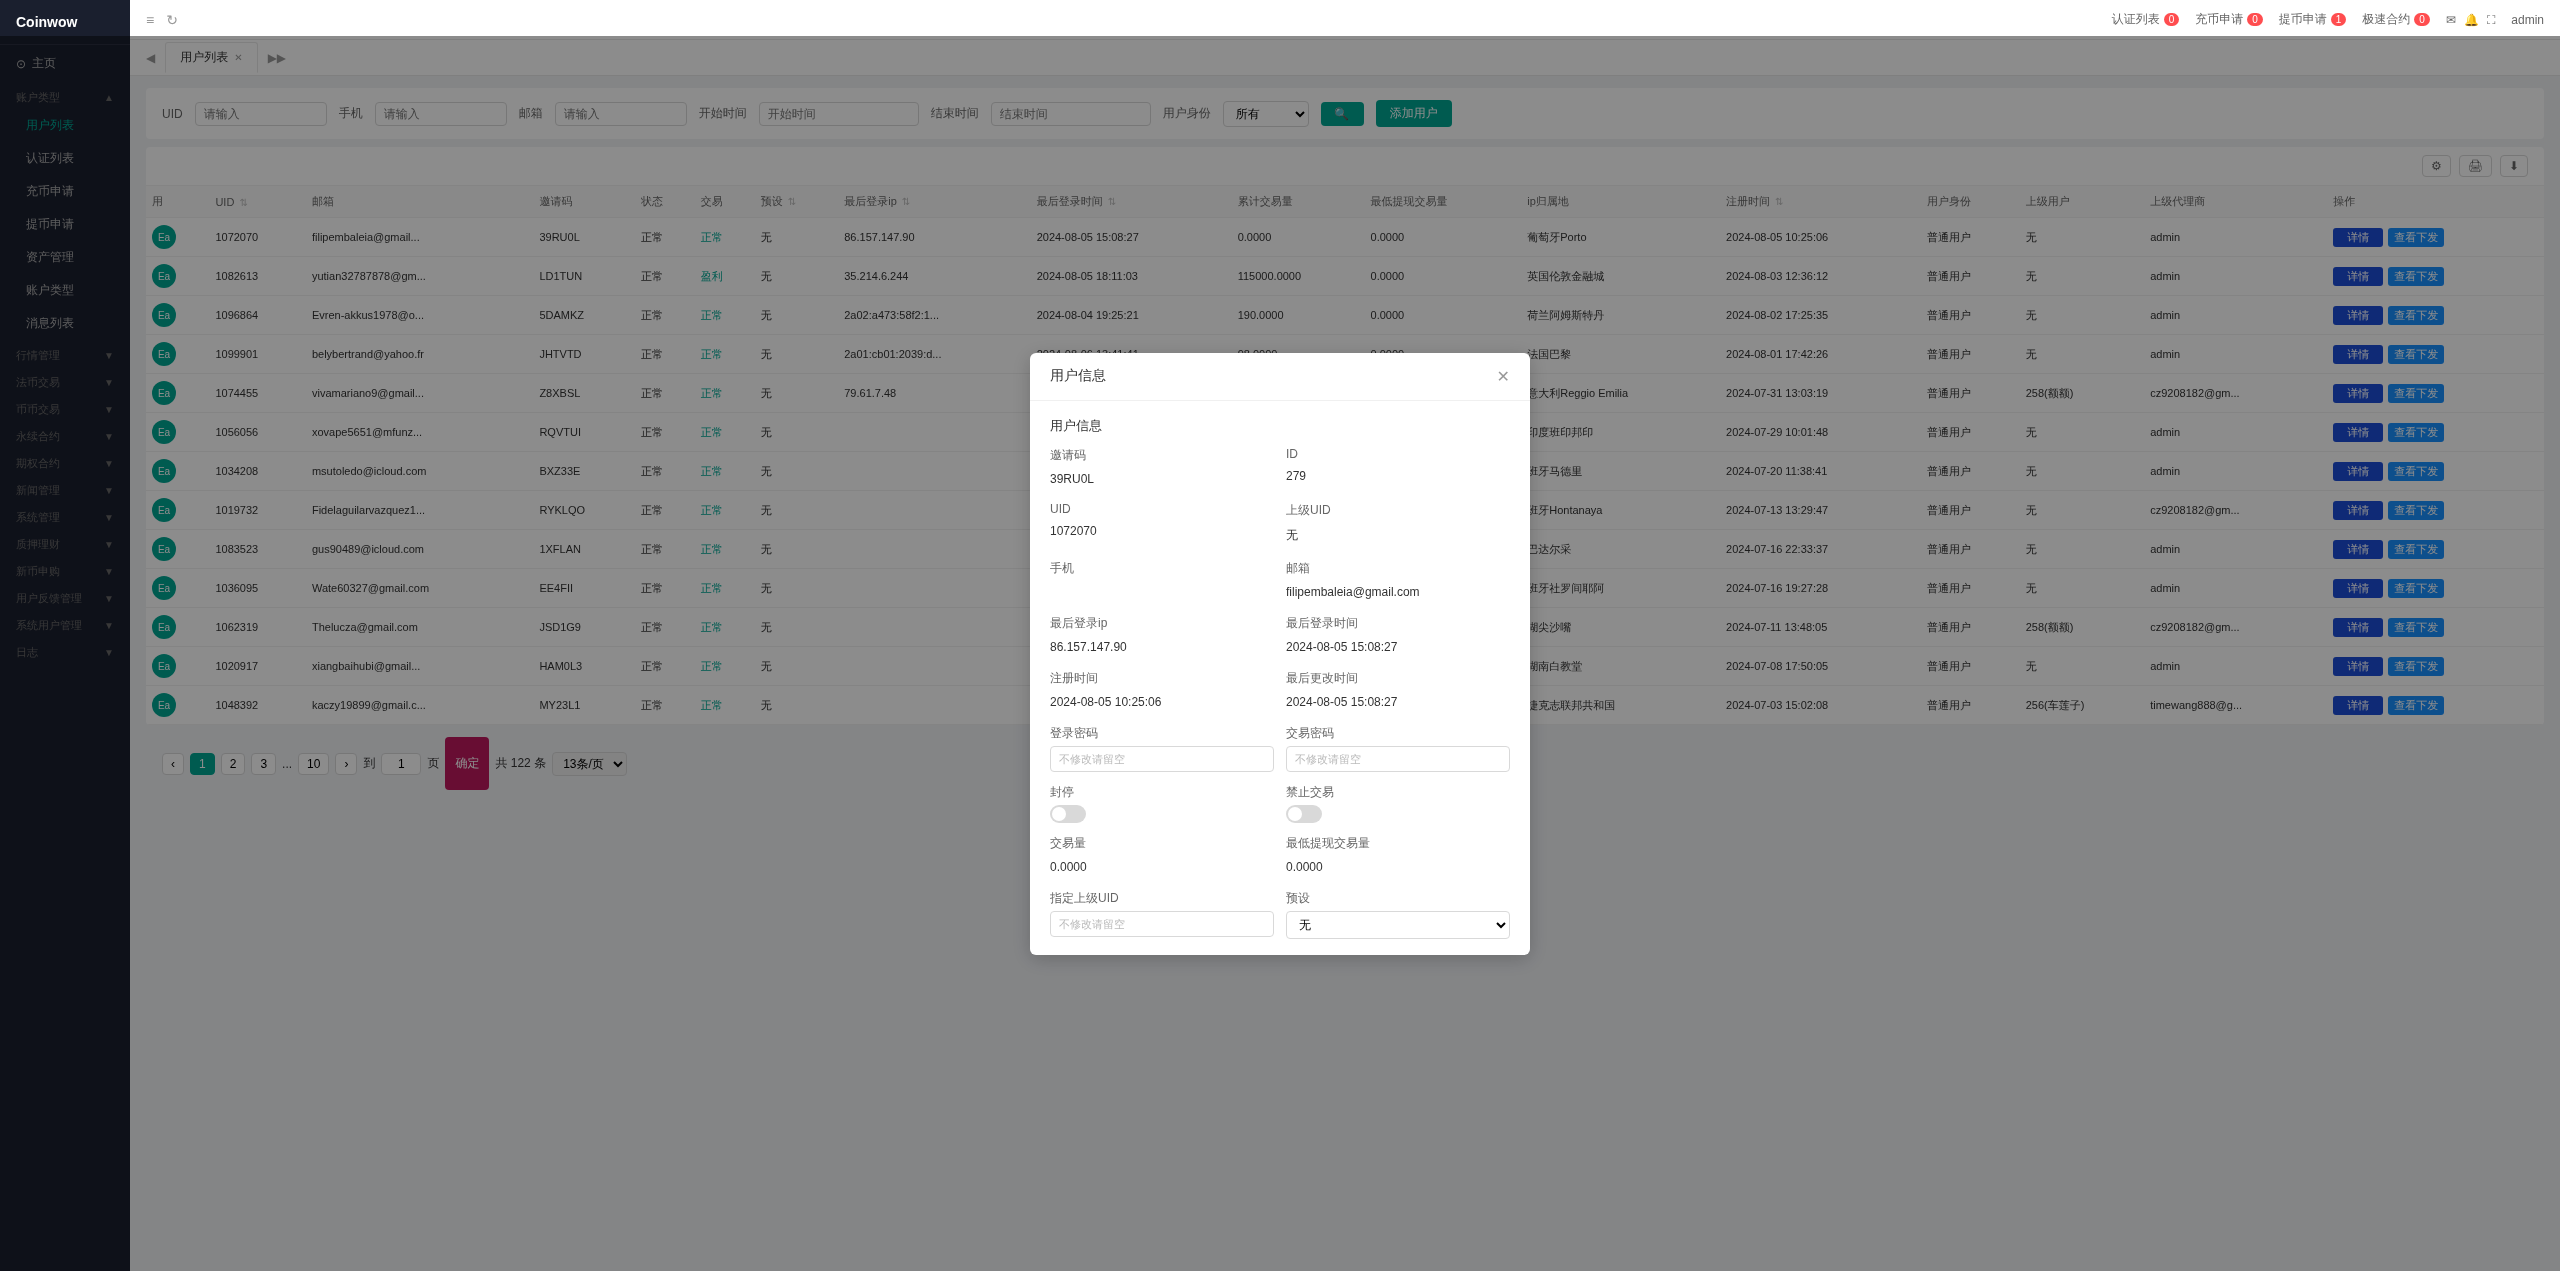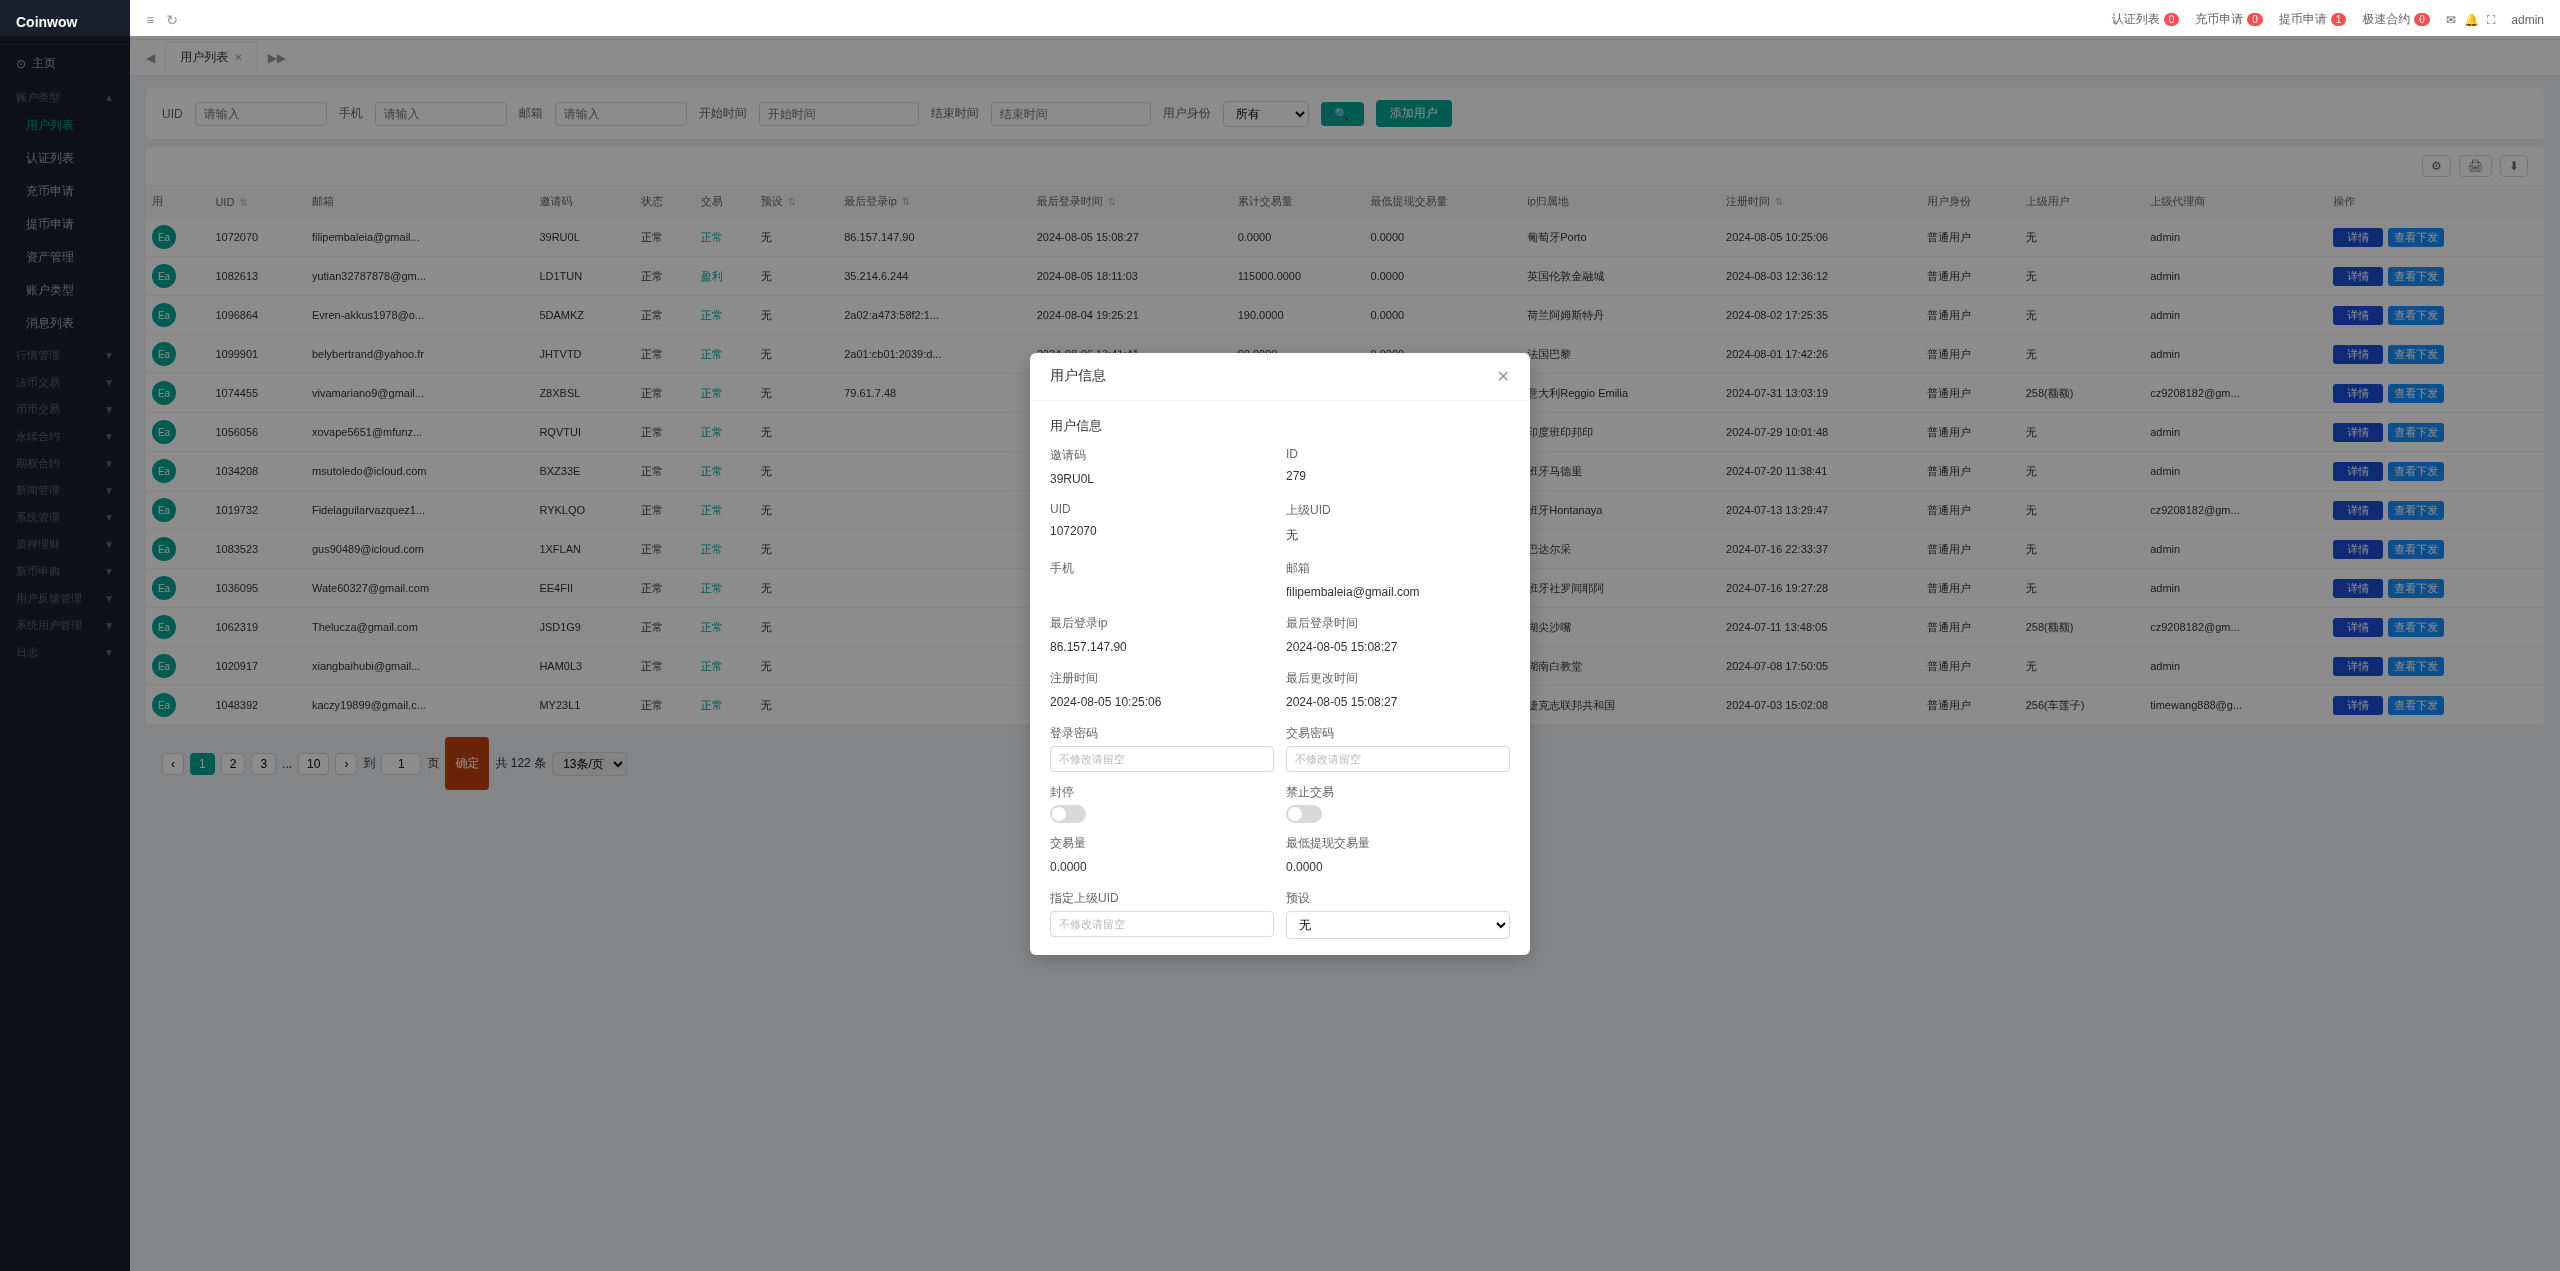--- a/index.html
+++ b/index.html
@@ -51,21 +51,21 @@
     td { padding: 7px 6px; border-bottom: 1px solid #f0f0f0; white-space: nowrap; color: #333; }
     .status-normal { color: #00a693; }
     .btn-detail { background: #1d4ed8; color: #fff; border: none; border-radius: 3px; padding: 2px 14px; cursor: pointer; font-size: 11px; margin-right: 2px; }
     .btn-download { background: #1890ff; color: #fff; border: none; border-radius: 3px; padding: 2px 6px; cursor: pointer; font-size: 11px; }
 
     
     .pagination { padding: 12px 16px; display: flex; align-items: center; gap: 6px; font-size: 12px; }
     .page-btn { border: 1px solid #d9d9d9; background: #fff; border-radius: 4px; padding: 3px 8px; cursor: pointer; font-size: 12px; }
     .page-btn.active { background: #00a693; color: #fff; border-color: #00a693; }
     .page-input { border: 1px solid #d9d9d9; border-radius: 4px; padding: 3px 6px; width: 40px; text-align: center; font-size: 12px; }
-    .page-confirm { background: #c2410c; color: #fff; border: none; border-radius: 4px; padding: 18px 10px; cursor: pointer; font-size: 12px; }
+    .page-confirm { background: #be185d; color: #fff; border: none; border-radius: 4px; padding: 18px 10px; cursor: pointer; font-size: 12px; }
     .page-select { border: 1px solid #d9d9d9; border-radius: 4px; padding: 3px 6px; font-size: 12px; }
 
     
     .modal-overlay { position: fixed; top: 0; left: 0; right: 0; bottom: 0; background: rgba(0,0,0,0.45); display: flex; align-items: center; justify-content: center; z-index: 1000; margin-top: 36px; }
     .modal { background: #fff; border-radius: 6px; width: 500px; max-height: 90vh; overflow-y: auto; box-shadow: 0 4px 20px rgba(0,0,0,0.2); }
     .modal-header { padding: 14px 20px; border-bottom: 1px solid #f0f0f0; display: flex; justify-content: space-between; align-items: center; }
     .modal-title { font-size: 14px; font-weight: 500; }
     .modal-close { cursor: pointer; color: #999; font-size: 16px; }
     .modal-body { padding: 16px 20px; }
     .modal-section-title { font-size: 13px; color: #333; margin-bottom: 12px; font-weight: 500; }

